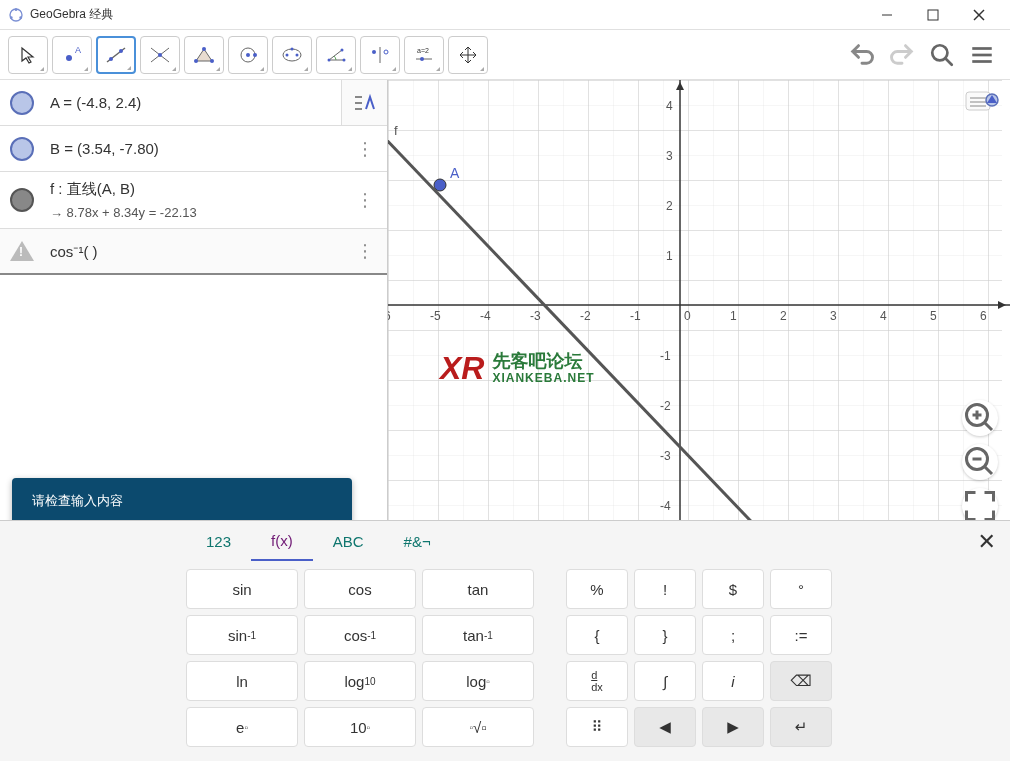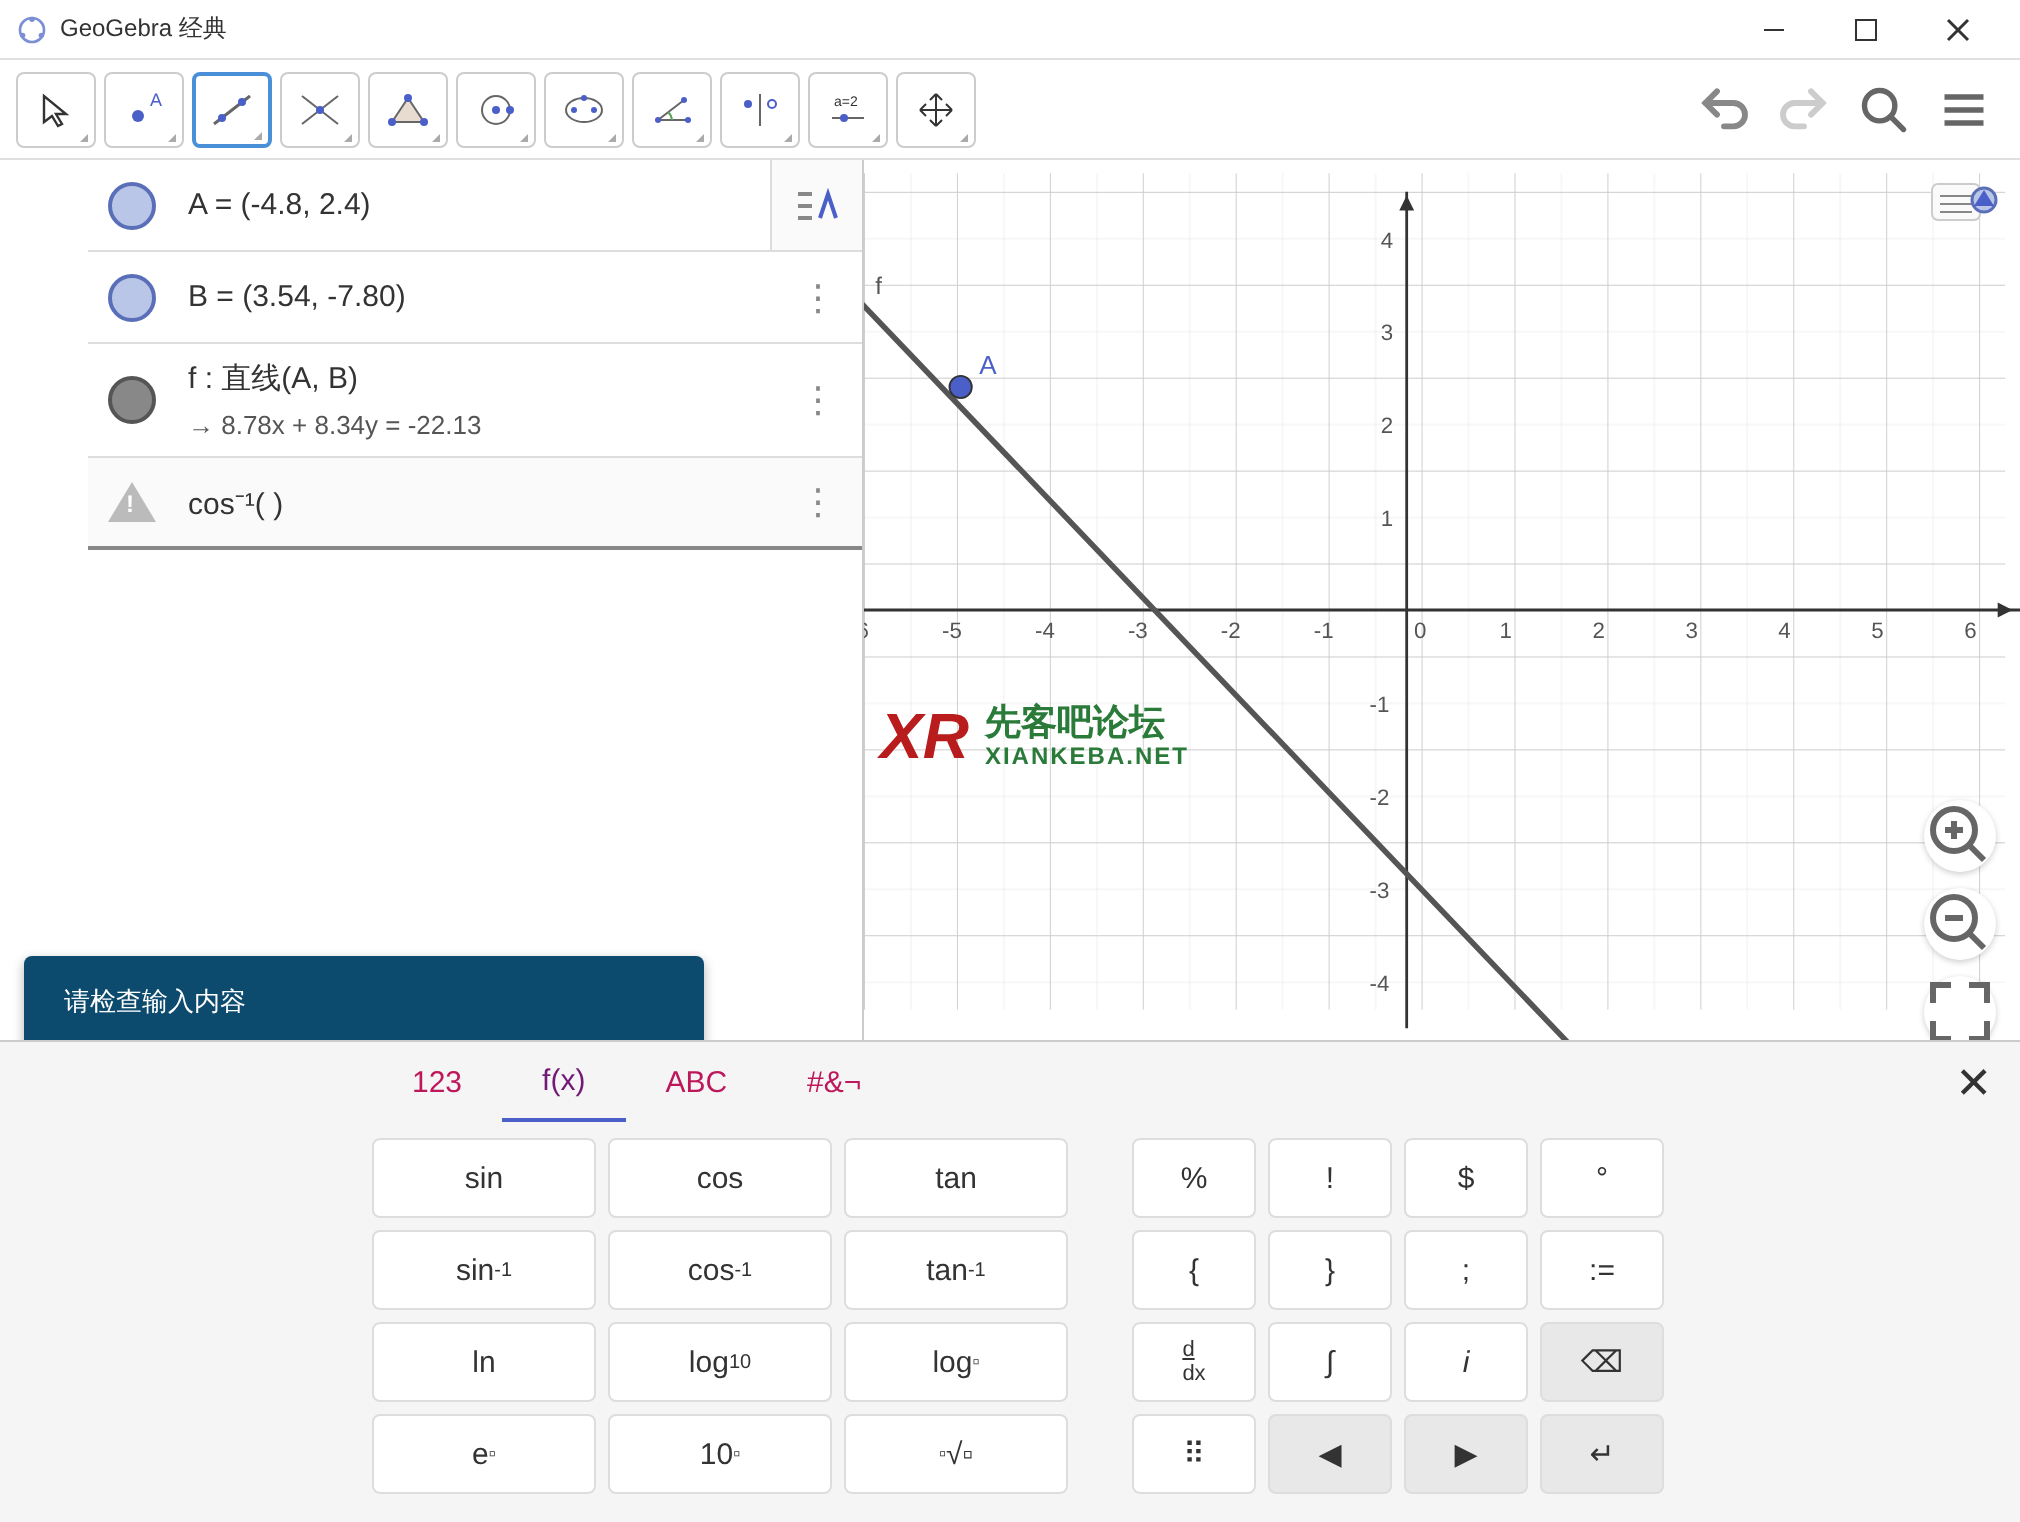--- a/index.html
+++ b/index.html
@@ -11,41 +11,41 @@
 .titlebar .winbtn { width: 46px; height: 30px; display: flex; align-items: center; justify-content: center; cursor: pointer; }
 
 .toolbar { height: 50px; display: flex; align-items: center; padding: 0 8px; border-bottom: 1px solid #e0e0e0; }
 .toolbar .tool { width: 40px; height: 38px; border: 1px solid #ccc; border-radius: 4px; margin-right: 4px; display: flex; align-items: center; justify-content: center; cursor: pointer; position: relative; background: #fff; }
 .toolbar .tool.selected { border: 2px solid #4a90d9; }
 .toolbar .tool .corner { position: absolute; bottom: 2px; right: 3px; width: 0; height: 0; border-left: 4px solid transparent; border-bottom: 4px solid #aaa; }
 .toolbar .spacer { flex: 1; }
 .toolbar .iconbtn { width: 40px; height: 40px; display: flex; align-items: center; justify-content: center; cursor: pointer; color: #666; }
 
 .main { display: flex; height: 450px; }
-.sidebar { width: 388px; border-right: 1px solid #ccc; background: #fff; position: relative; margin-left: 44px; }
+.sidebar { width: 388px; border-right: 1px solid #ccc; background: #fff; position: relative; }
 .algebra-row { display: flex; align-items: center; border-bottom: 1px solid #ddd; padding: 8px 10px; min-height: 46px; }
 .algebra-row .bullet { width: 24px; height: 24px; border-radius: 50%; margin-right: 16px; flex-shrink: 0; }
 .bullet.blue { background: #b9c6e8; border: 2px solid #5a6fb8; }
 .bullet.gray { background: #888; border: 2px solid #555; }
 .bullet.warn { width: 0; height: 0; border-left: 12px solid transparent; border-right: 12px solid transparent; border-bottom: 20px solid #bbb; border-radius: 0; position: relative; margin-right: 16px; }
 .bullet.warn::after { content: "!"; position: absolute; left: -3px; top: 4px; color: #fff; font-size: 12px; font-weight: bold; }
 .algebra-content { flex: 1; font-size: 15px; color: #333; }
 .algebra-content .sub { font-size: 13px; color: #555; margin-top: 6px; }
 .row-more { width: 24px; color: #888; font-size: 18px; cursor: pointer; text-align: center; }
 .sort-btn { position: absolute; top: 0; right: 0; width: 46px; height: 46px; border-left: 1px solid #ddd; border-bottom: 1px solid #ddd; display: flex; align-items: center; justify-content: center; cursor: pointer; background: #fafafa; }
 
 .graph { flex: 1; position: relative; background: #fff; }
 .graph svg { width: 100%; height: 100%; }
 .graph-btn { position: absolute; right: 12px; width: 36px; height: 36px; border-radius: 50%; background: #fff; box-shadow: 0 1px 3px rgba(0,0,0,0.2); display: flex; align-items: center; justify-content: center; cursor: pointer; color: #666; }
 
 .tooltip { position: absolute; left: 12px; top: 478px; background: #0c4a6e; color: #fff; padding: 14px 20px; border-radius: 4px; font-size: 13px; box-shadow: 0 2px 6px rgba(0,0,0,0.3); width: 340px; }
 
 .keyboard { position: absolute; bottom: 0; left: 0; right: 0; background: #f5f5f5; border-top: 1px solid #ccc; }
 .kb-tabs { display: flex; align-items: center; height: 40px; padding: 0 196px 0 0; }
-.kb-tabs .tab { padding: 0 20px; font-size: 15px; color: #be185d; cursor: pointer; height: 40px; display: flex; align-items: center; }
+.kb-tabs .tab { padding: 0 20px; font-size: 15px; color: #0f766e; cursor: pointer; height: 40px; display: flex; align-items: center; }
 .kb-tabs .tab.active { color: #701a75; border-bottom: 2px solid #4a5fc8; }
 .kb-tabs .tab:first-child { margin-left: 186px; }
 .kb-close { position: absolute; right: 14px; top: 8px; font-size: 22px; cursor: pointer; color: #333; }
 .kb-grid { padding: 8px 186px 14px 186px; display: grid; grid-template-columns: repeat(3, 112px) 20px repeat(4, 62px); grid-template-rows: repeat(4, 40px); gap: 6px; }
 .key { background: #fff; border: 1px solid #ddd; border-radius: 4px; display: flex; align-items: center; justify-content: center; font-size: 15px; cursor: pointer; color: #333; }
 .key.dark { background: #e8e8e8; }
 .key sup { font-size: 10px; }
 .key sub { font-size: 10px; }
 
 .watermark { position: absolute; left: 440px; top: 350px; font-size: 18px; color: #2a7a3a; font-weight: bold; display: flex; align-items: center; }

